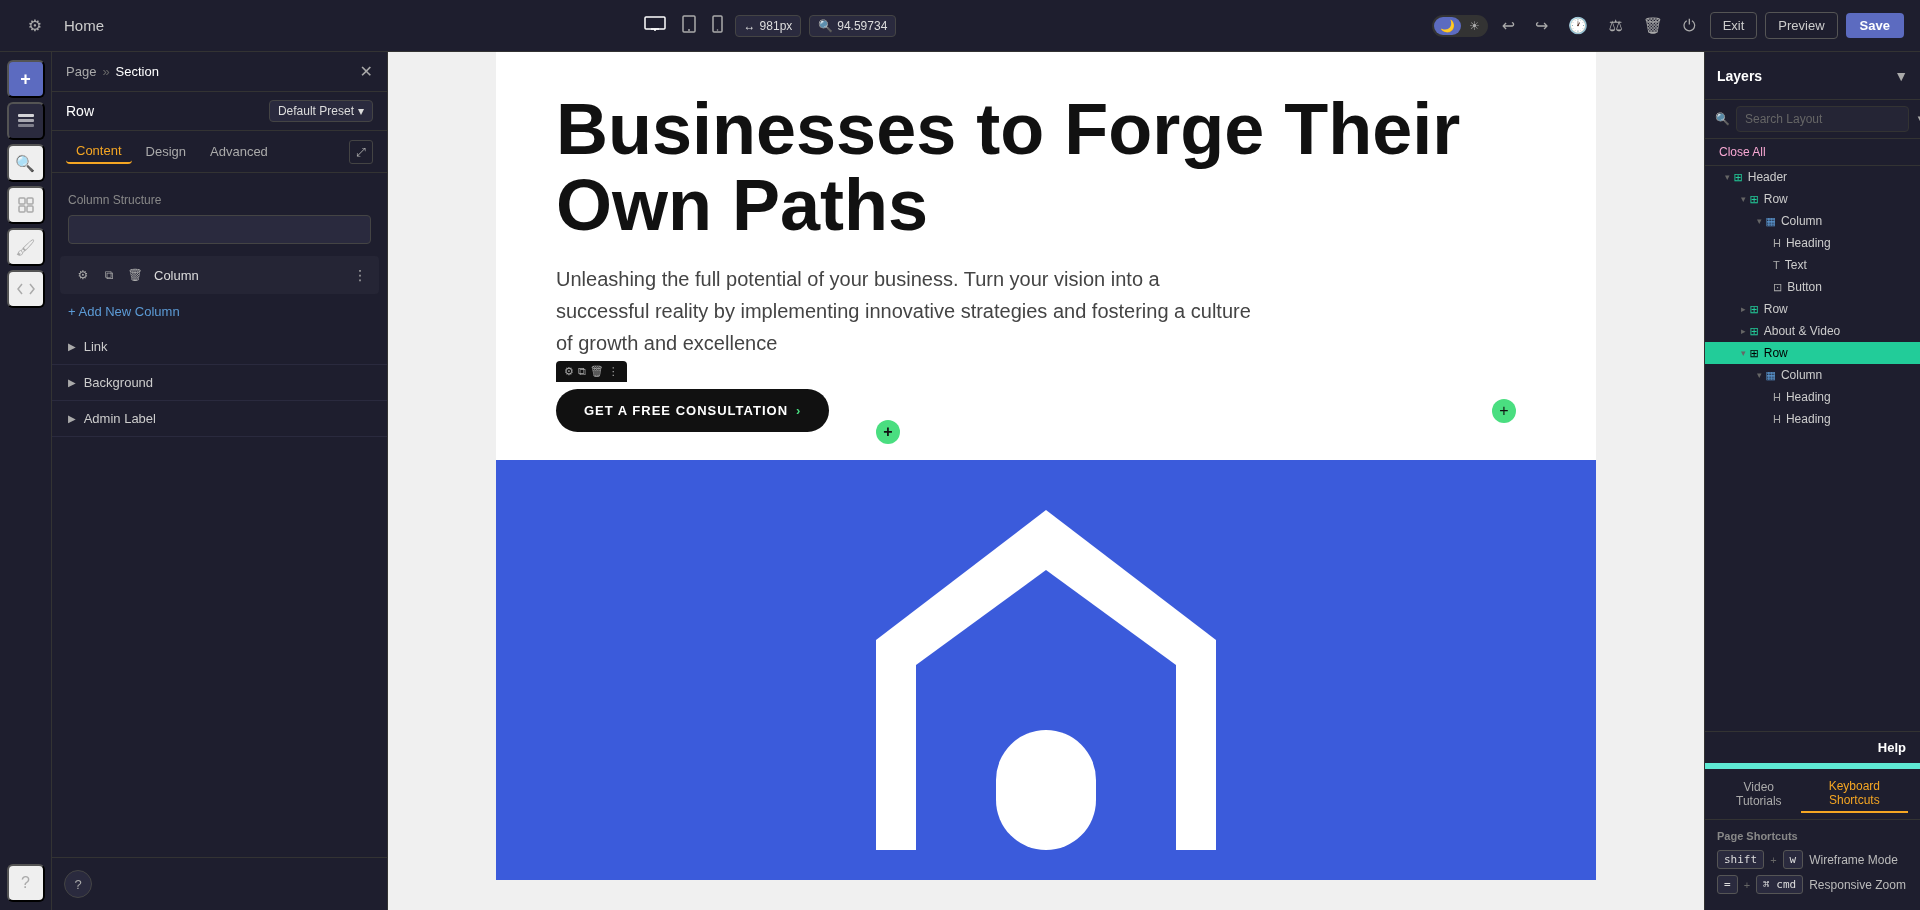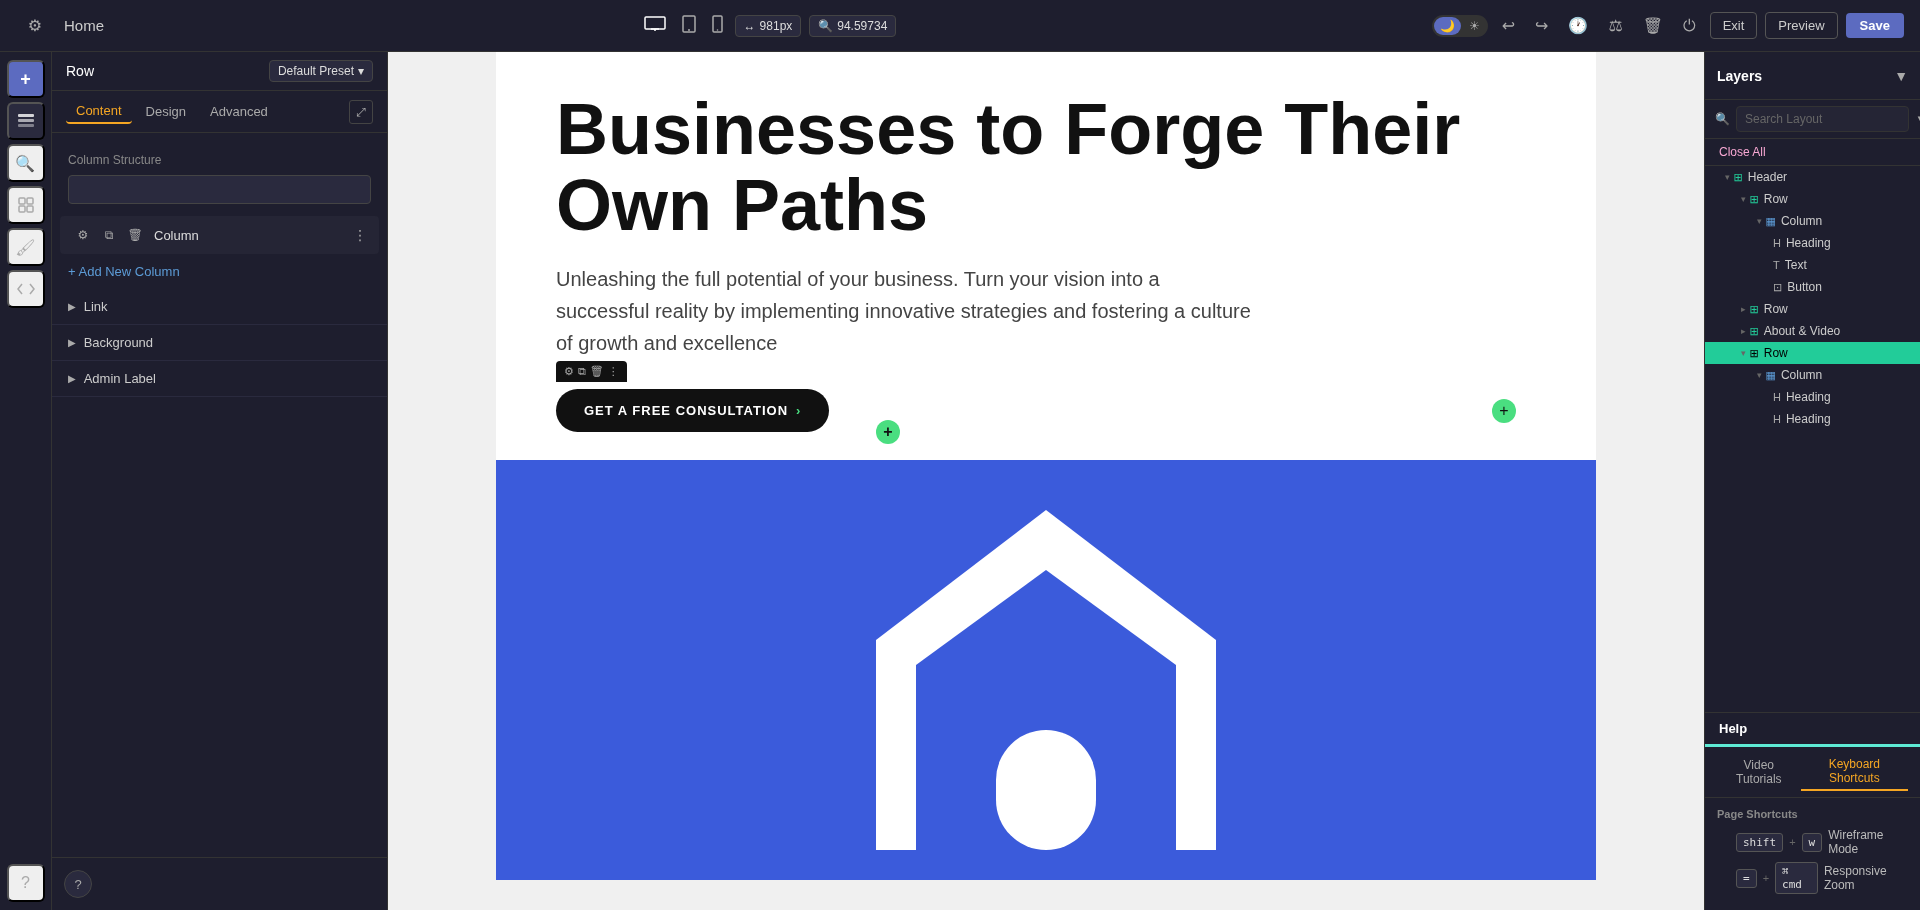--- a/index.html
+++ b/index.html
@@ -165,30 +165,30 @@
     .tree-icon.green { color: #22cc99; }
     .tree-icon.heading { color: #aaa; }
     .tree-label { color: #ccc; font-size: 12px; }
     .tree-expand { margin-right: 4px; color: #666; font-size: 9px; }
 
     
     .help-section {
       border-top: 1px solid #333; background: #1e1e2e;
     }
     .help-tab-header {
-      display: flex; align-items: center; padding: 8px 14px; border-bottom: 3px solid #5eead4;
+      display: flex; align-items: center; padding: 8px 14px; border-bottom: 6px solid #5eead4; justify-content: flex-end;
     }
     .help-tab-title { font-size: 13px; color: #fff; font-weight: 600; }
     .help-tabs { display: flex; padding: 6px 12px; border-bottom: 1px solid #333; justify-content: center; }
     .help-tab-btn { background: none; border: none; color: #aaa; font-size: 12px; cursor: pointer; padding: 4px 6px; }
     .help-tab-btn.active { color: #f5a623; border-bottom: 2px solid #f5a623; }
 
     .shortcuts-section { padding: 10px 12px; }
     .shortcuts-title { font-size: 11px; color: #888; margin-bottom: 8px; font-weight: 600; }
-    .shortcut-row { display: flex; align-items: center; gap: 6px; margin-bottom: 6px; margin-left: 19px; }
+    .shortcut-row { display: flex; align-items: center; gap: 6px; margin-bottom: 6px; }
     .key-badge { background: #2a2a3e; border: 1px solid #555; border-radius: 3px; padding: 2px 6px; font-size: 11px; color: #ddd; font-family: monospace; }
     .key-plus { color: #666; font-size: 11px; }
     .shortcut-label { font-size: 12px; color: #bbb; }
 
     
     ::-webkit-scrollbar { width: 4px; }
     ::-webkit-scrollbar-track { background: #1a1a2e; }
     ::-webkit-scrollbar-thumb { background: #444; border-radius: 2px; }
   </style>
 </head>
@@ -270,20 +270,28 @@
       <svg width="18" height="14" viewBox="0 0 18 14">
           <polyline points="5,2 1,7 5,12" fill="none" stroke="currentColor" stroke-width="1.5"></polyline>
           <polyline points="13,2 17,7 13,12" fill="none" stroke="currentColor" stroke-width="1.5"></polyline>
         </svg>
     </button>
     <div class="rail-spacer"></div>
     <button class="rail-icon">?</button>
   </div>
 
   <div class="left-panel">
+    <div class="panel-header">
+      <div class="breadcrumb">
+        <span>Page</span>
+        <span class="sep">»</span>
+        <span class="current">Section</span>
+      </div>
+      <button class="close-btn">✕</button>
+    </div>
     <div class="row-header">
       <span class="row-label">Row</span>
       <div class="preset-badge">
         <span>Default Preset</span>
         <span>▾</span>
       </div>
     </div>
     <div class="tabs-row">
       <button class="tab-btn active">Content</button>
       <button class="tab-btn">Design</button>

